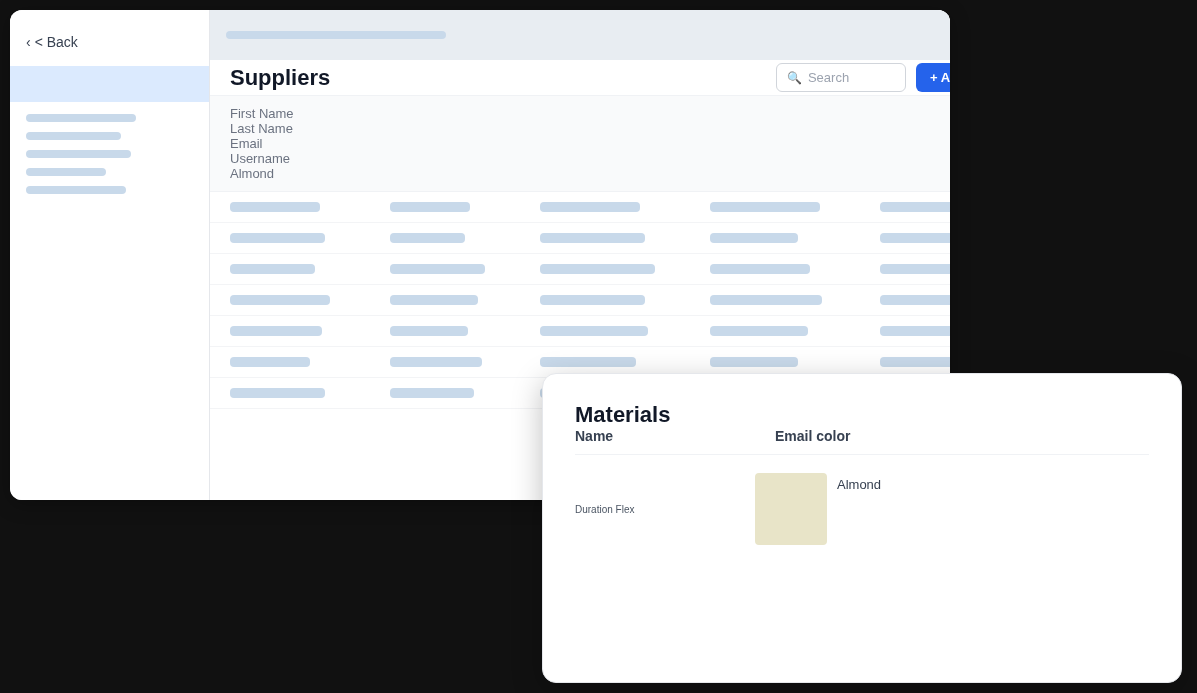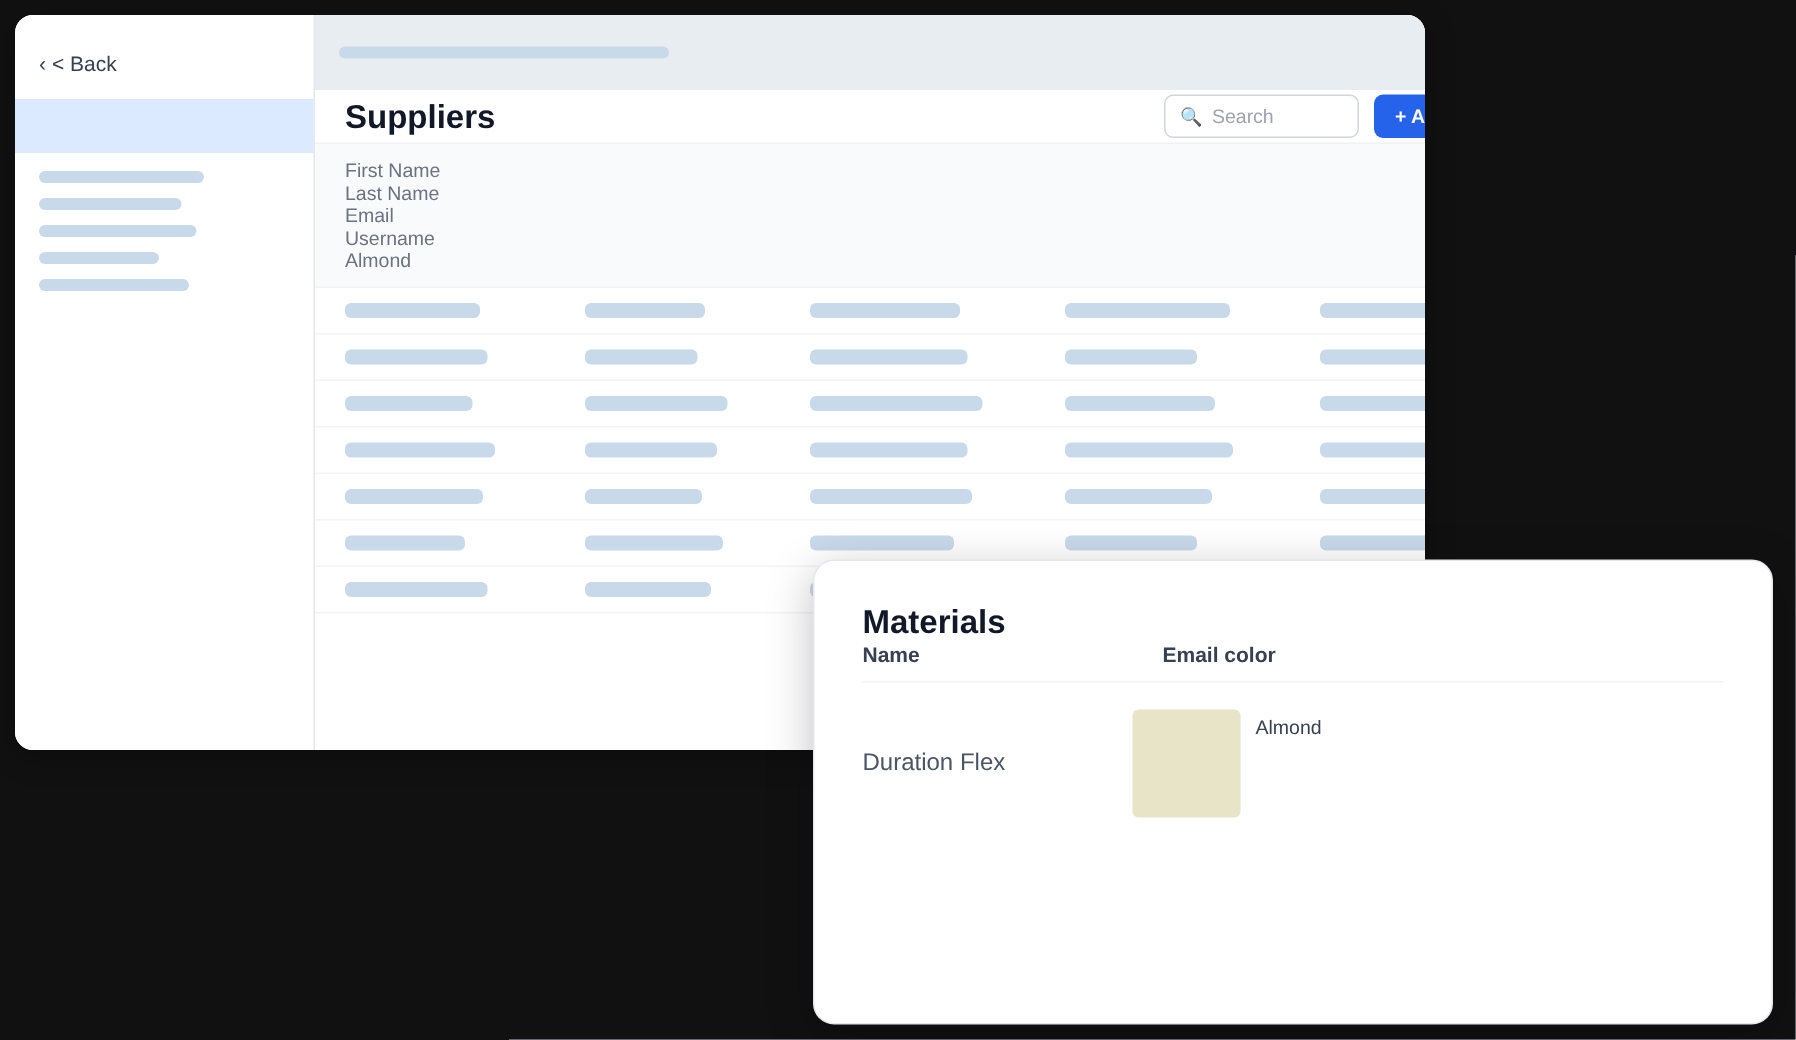--- a/index.html
+++ b/index.html
@@ -231,21 +231,21 @@
       font-weight: 600;
     }
 
     .materials-row {
       display: flex;
       align-items: center;
       padding-top: 18px;
     }
 
     .material-name {
-      font-size: 16px;
+      font-size: 10px;
       color: #4b5563;
       width: 180px;
     }
 
     .roof-color-container {
       display: flex;
       align-items: flex-start;
       gap: 10px;
       width: 220px;
     }

